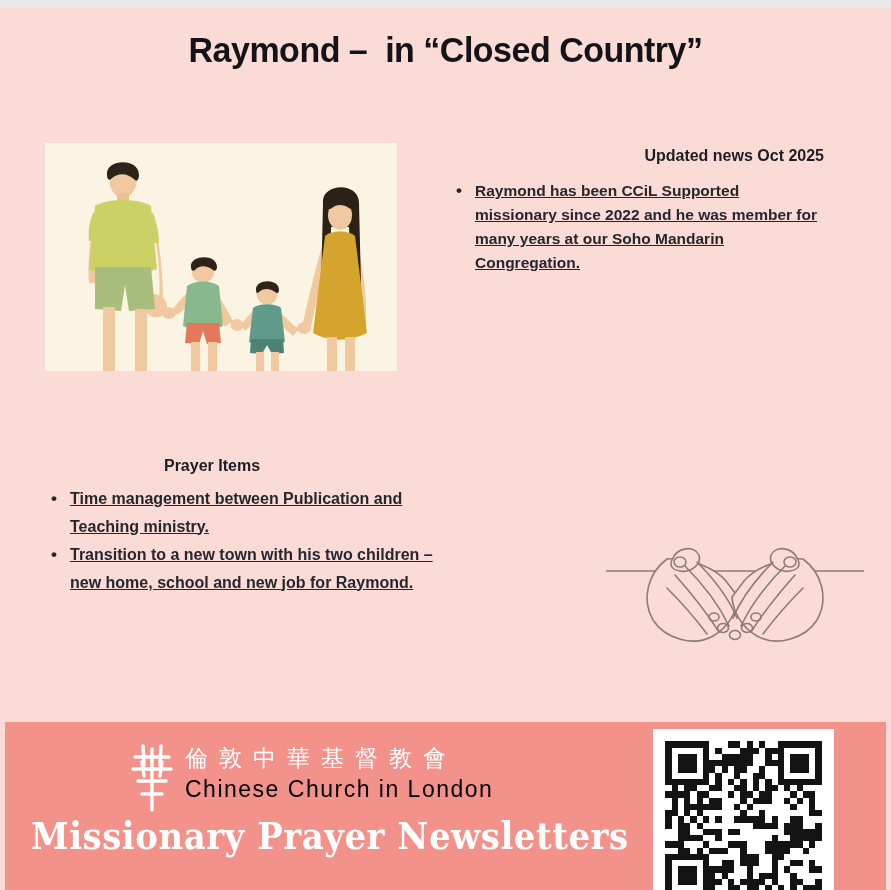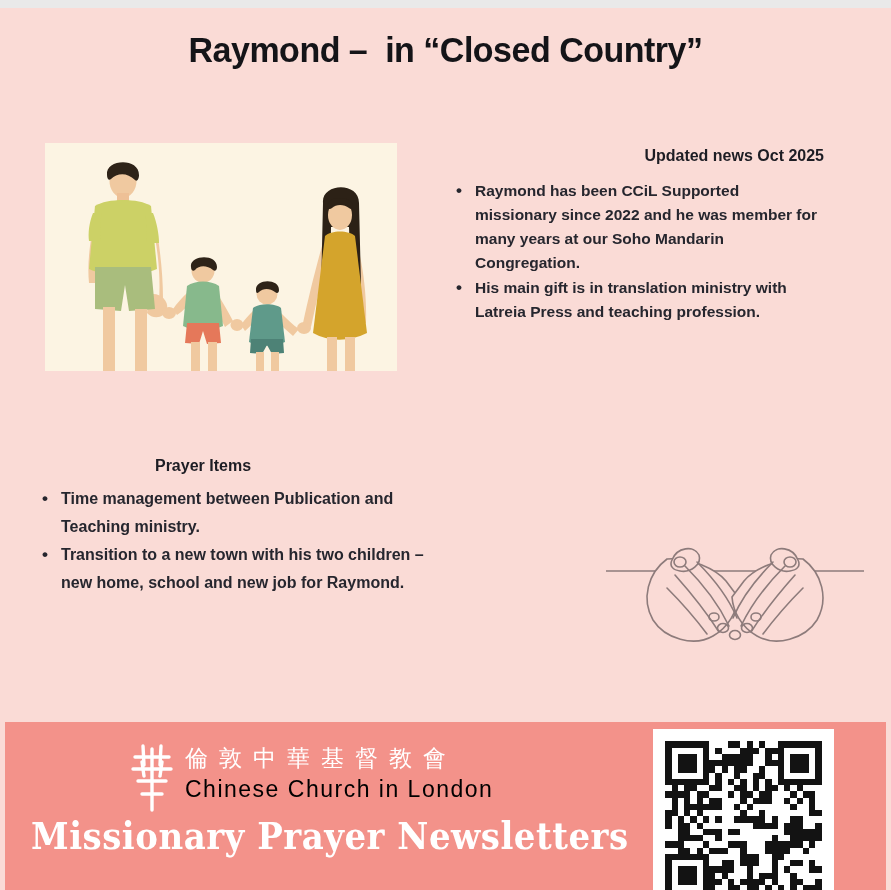--- a/index.html
+++ b/index.html
@@ -22,28 +22,28 @@
     background:#fcf4e3;overflow:hidden;
   }
   
   .news-block{position:absolute;left:452px;top:139px;width:372px;}
   .section-heading{
     font-size:16px;font-weight:bold;text-align:right;color:#1d1d24;
   }
   .bullet-list{margin:14px 0 0 0;padding:0;list-style:none;}
   .bullet-list li{
     position:relative;padding-left:23px;margin:0 0 1px 0;
-    font-size:15.5px;font-weight:bold;line-height:24px;color:#26262e;
+    font-size:15.5px;font-weight:bold;line-height:24px;color:#26262e;text-decoration:underline;
   }
   .bullet-list li::before{
     content:"•";position:absolute;left:4px;top:0;
     font-size:17px;line-height:24px;color:#26262e;
   }
   
-  .prayer-block{position:absolute;left:38px;top:449px;width:400px;}
+  .prayer-block{position:absolute;left:47px;top:449px;width:400px;}
   .prayer-block .section-heading{width:330px;text-align:center;}
   .prayer-block .bullet-list{margin-top:10px;}
   .prayer-block .bullet-list li{line-height:27.5px;font-size:16px;}
   .prayer-block .bullet-list li::before{line-height:27.5px;}
   
   .hands{position:absolute;left:606px;top:525px;width:258px;height:130px;}
   
   .banner{
     position:absolute;left:5px;top:714px;width:881px;height:176px;
     background:#f3928a;overflow:hidden;
@@ -129,21 +129,20 @@
         <rect x="300" y="194" width="10" height="34" fill="#f0c9a0"></rect>
         <ellipse cx="259" cy="185" rx="7" ry="6" fill="#f0c9a0"></ellipse>
       </g>
     </svg>
   </div>
 
   <div class="news-block">
     <div class="section-heading">Updated news Oct 2025</div>
     <ul class="bullet-list">
       <li><span>Raymond has been CCiL Supported missionary since 2022 and he was member for many years at our Soho Mandarin Congregation.</span></li>
-      <li><span>His main gift is in translation ministry with Latreia Press and teaching profession.</span></li>
     </ul>
   </div>
 
   <div class="prayer-block">
     <div class="section-heading">Prayer Items</div>
     <ul class="bullet-list">
       <li><span>Time management between Publication and Teaching ministry.</span></li>
       <li><span>Transition to a new town with his two children – new home, school and new job for Raymond.</span></li>
     </ul>
   </div>

